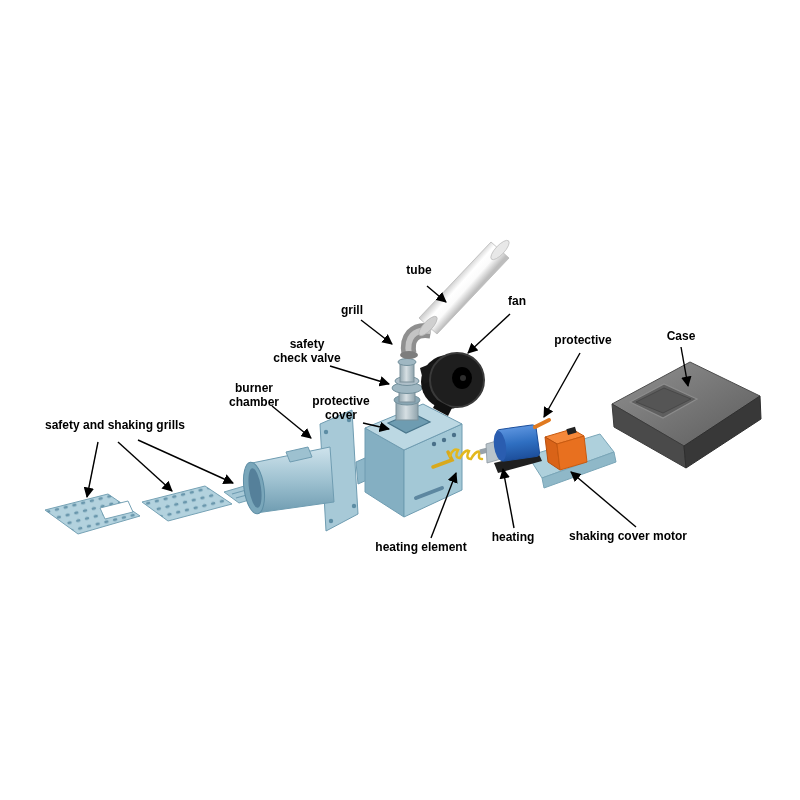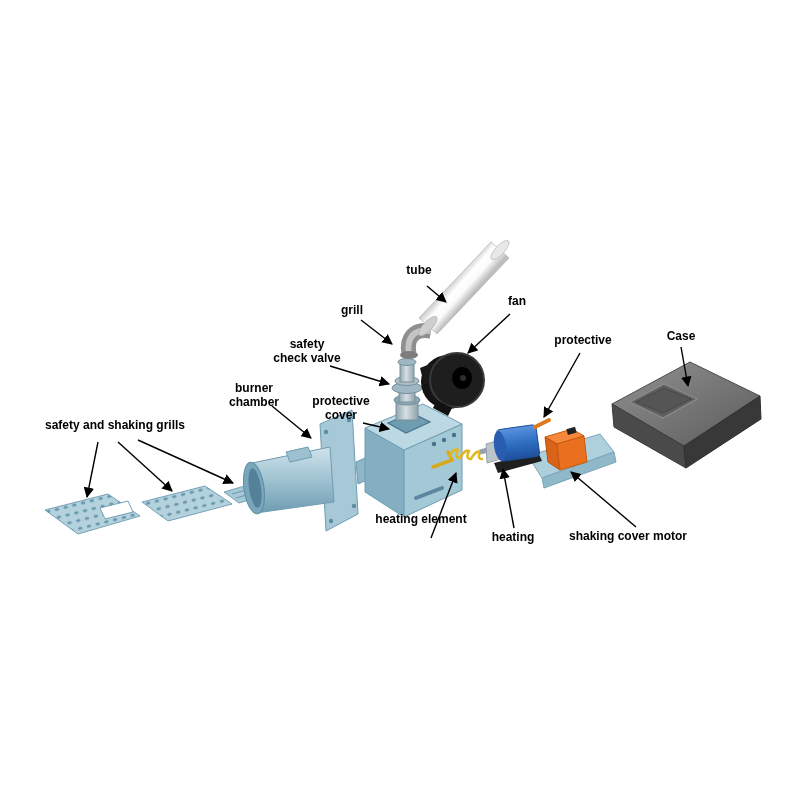--- a/index.html
+++ b/index.html
@@ -20,21 +20,21 @@
 chamber</div>
   <div class="label" style="left:257px;top:337px;width:100px">safety
 check valve</div>
   <div class="label" style="left:327px;top:303px;width:50px">grill</div>
   <div class="label" style="left:394px;top:263px;width:50px">tube</div>
   <div class="label" style="left:494px;top:294px;width:46px">fan</div>
   <div class="label" style="left:296px;top:394px;width:90px">protective
 cover</div>
   <div class="label" style="left:543px;top:333px;width:80px">protective</div>
   <div class="label" style="left:654px;top:329px;width:54px">Case</div>
-  <div class="label" style="left:366px;top:512px;width:110px">heating element</div>
+  <div class="label" style="left:366px;top:540px;width:110px">heating element</div>
   <div class="label" style="left:485px;top:530px;width:56px">heating</div>
   <div class="label" style="left:558px;top:529px;width:140px">shaking cover motor</div>
 
   <svg width="800" height="800" viewBox="0 0 800 800">
     <defs>
       <marker id="ah" viewBox="0 0 10 10" refX="9" refY="5" markerWidth="7.5" markerHeight="7.5" orient="auto-start-reverse">
         <path d="M0,0 L10,5 L0,10 z" fill="#000"></path>
       </marker>
       <pattern id="dots" width="9" height="8" patternUnits="userSpaceOnUse" patternTransform="rotate(-14)">
         <ellipse cx="4" cy="4" rx="2.3" ry="1.5" fill="#5d8da4"></ellipse>

